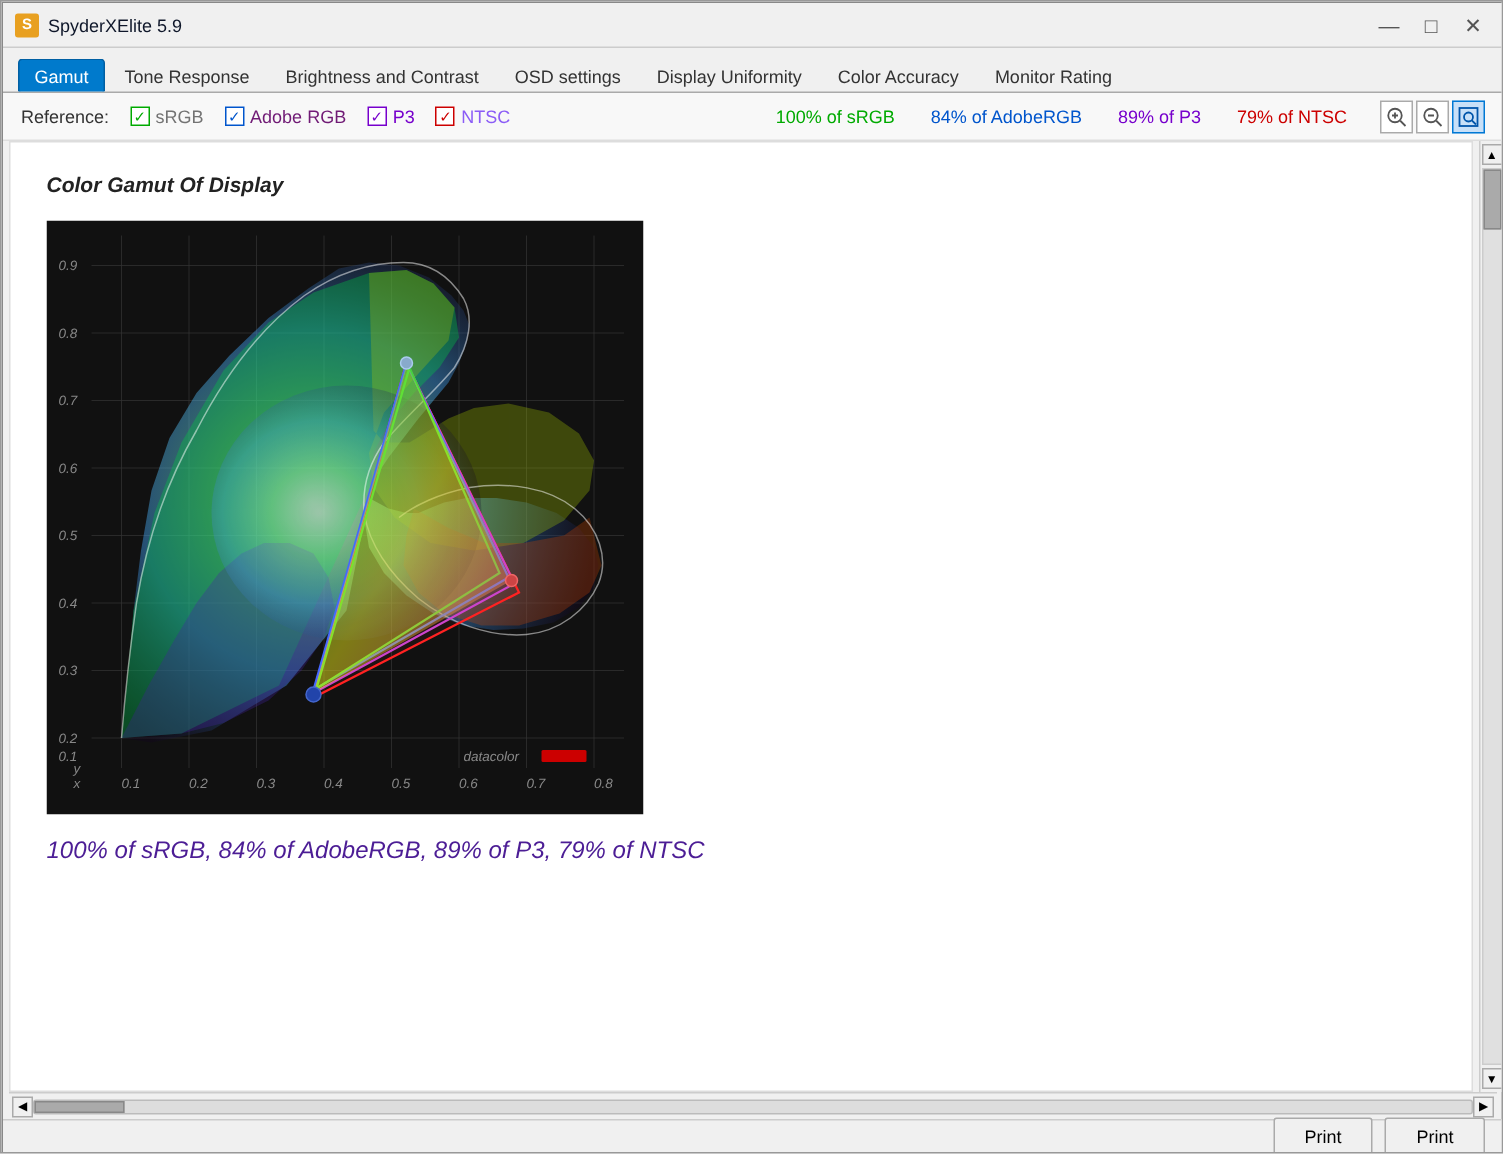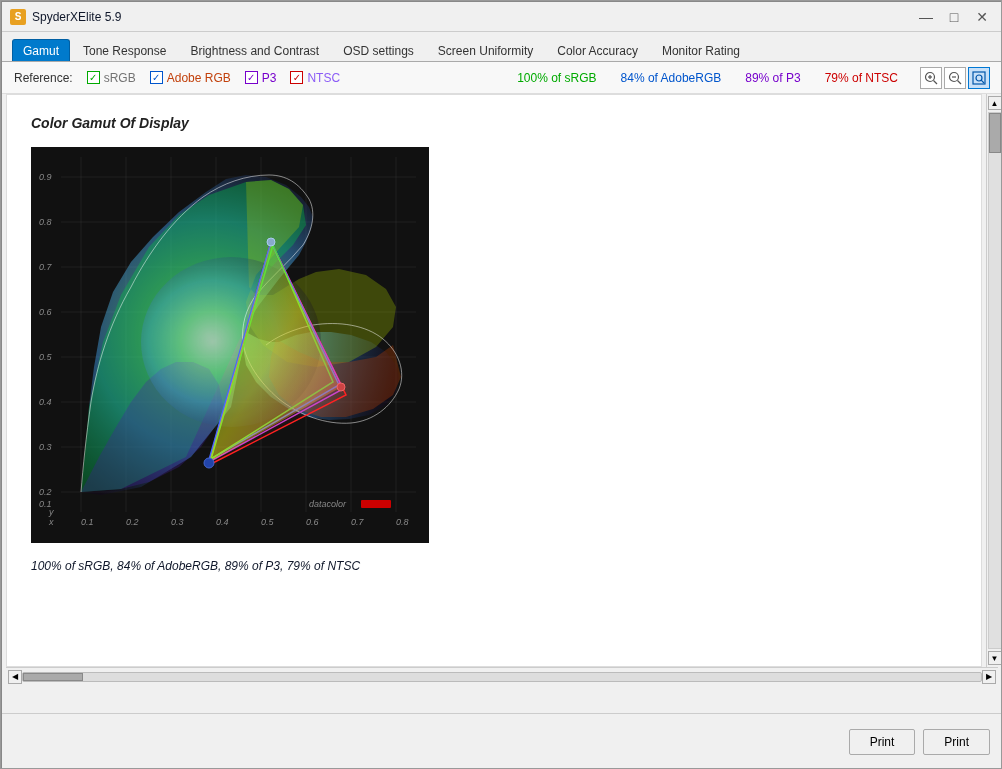--- a/index.html
+++ b/index.html
@@ -132,22 +132,22 @@
       width: 398px;
       height: 396px;
       position: relative;
       margin-bottom: 16px;
     }
     .gamut-chart {
       width: 100%;
       height: 100%;
     }
     .result-text {
-      font-size: 12px;
-      color: #0f172a;
+      font-size: 16px;
+      color: #4c1d95;
       margin-top: 12px;
     }
 
     
     .bottom-scrollbar {
       height: 18px;
       background: #f0f0f0;
       border-top: 1px solid #ccc;
       margin: 0 4px;
       display: flex;
@@ -155,29 +155,28 @@
       padding: 0 2px;
     }
     .h-scroll-track {
       flex: 1;
       height: 10px;
       background: #ddd;
       border: 1px solid #bbb;
       border-radius: 2px;
     }
     .footer {
-      height: 56px;
+      height: 23px;
       background: #f0f0f0;
       border-top: 1px solid #ccc;
       display: flex;
       align-items: center;
       justify-content: flex-end;
       padding: 0 12px;
       gap: 8px;
-      margin-top: 28px;
     }
     .footer-btn {
       padding: 5px 20px;
       font-size: 12px;
       border: 1px solid #aaa;
       background: #f0f0f0;
       cursor: pointer;
       border-radius: 2px;
     }
 
@@ -228,38 +227,38 @@
       <button class="title-btn">□</button>
       <button class="title-btn close">✕</button>
     </div>
   </div>
 
   <div class="tab-bar">
     <div class="tab active">Gamut</div>
     <div class="tab">Tone Response</div>
     <div class="tab">Brightness and Contrast</div>
     <div class="tab">OSD settings</div>
-    <div class="tab">Screen Uniformity</div>
+    <div class="tab">Display Uniformity</div>
     <div class="tab">Color Accuracy</div>
     <div class="tab">Monitor Rating</div>
   </div>
 
   <div class="ref-bar">
     <span class="ref-label">Reference:</span>
     <div class="ref-item">
       <div class="check-box" style="border-color:#00aa00;">
         <span style="color:#00aa00;">✓</span>
       </div>
       <span style="color:#737373;">sRGB</span>
     </div>
     <div class="ref-item">
       <div class="check-box" style="border-color:#0055cc;">
         <span style="color:#0055cc;">✓</span>
       </div>
-      <span style="color:#c2410c;">Adobe RGB</span>
+      <span style="color:#701a75;">Adobe RGB</span>
     </div>
     <div class="ref-item">
       <div class="check-box" style="border-color:#7700cc;">
         <span style="color:#7700cc;">✓</span>
       </div>
       <span style="color:#7700cc;">P3</span>
     </div>
     <div class="ref-item">
       <div class="check-box" style="border-color:#cc0000;">
         <span style="color:#cc0000;">✓</span>

